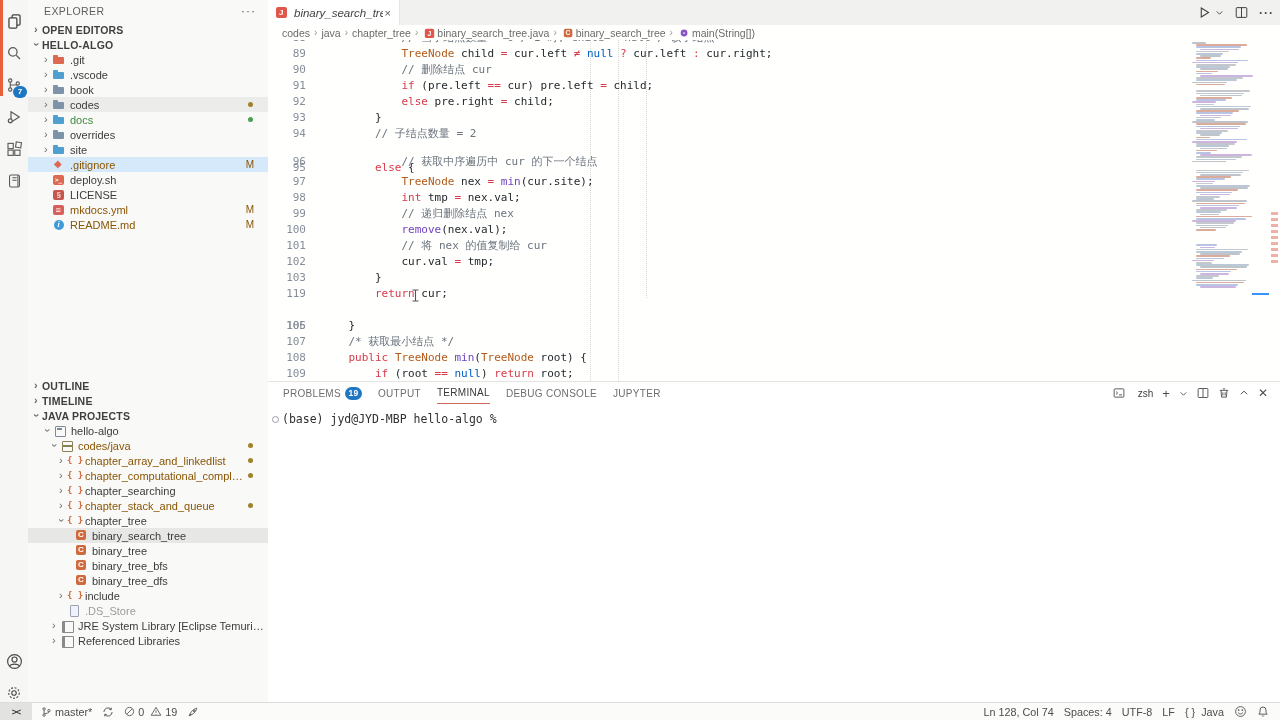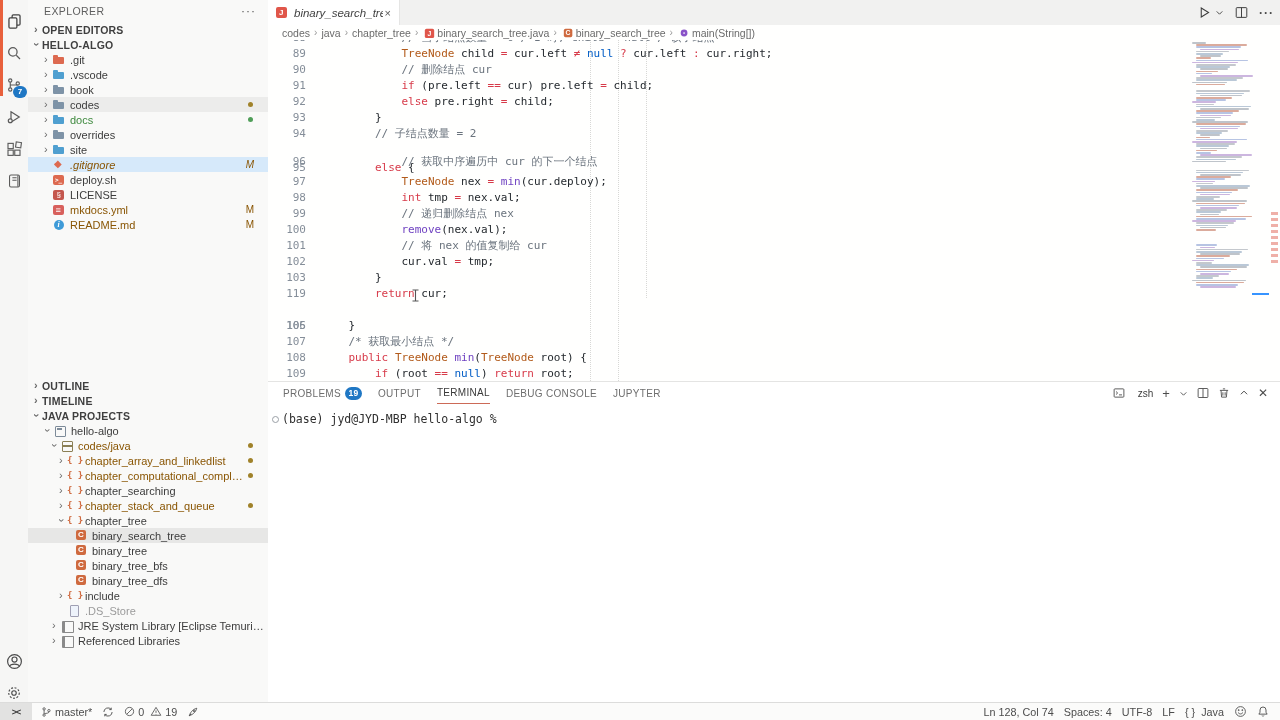--- a/index.html
+++ b/index.html
@@ -16,21 +16,21 @@
   .ab-badge{position:absolute;right:1px;bottom:2px;min-width:12px;height:12px;border-radius:7px;background:#1f77c4;
             color:#fff;font-size:8px;line-height:12px;text-align:center;padding:0 1px;font-weight:bold;}
 
   
   .sidebar{position:absolute;left:28px;top:0;width:240px;height:702px;background:#f9f9f8;border-right:1px solid #e3e3e2;overflow:hidden;font-size:11px;}
   .sb-title{position:absolute;left:0;top:0;width:100%;height:22px;display:flex;align-items:center;padding-left:16px;box-sizing:border-box;color:#5f5f5f;font-size:10.5px;letter-spacing:.4px;}
   .sb-title .more{margin-left:auto;margin-right:12px;color:#555;letter-spacing:1px;cursor:pointer;font-size:12px;}
   .sec-head{display:flex;align-items:center;font-weight:bold;color:#3f3f3f;font-size:10.5px;height:15px;cursor:pointer;padding-left:4px;letter-spacing:.2px;}
   .trow{display:flex;align-items:center;height:15px;cursor:pointer;box-sizing:border-box;white-space:nowrap;}
   .trow .lbl{overflow:hidden;text-overflow:ellipsis;}
-  .st-selected{background:#d6e9fa;font-style:italic;}
+  .st-selected{background:#d6e9fa;}
   .st-hover{background:#ececeb;}
   .st-selgray{background:#e7e7e6;}
   .c-modified{color:#895503;}
   .c-added{color:#3f8a3f;}
   .c-ignored{color:#9b9b9b;}
   .git-badge{margin-left:auto;margin-right:14px;color:#895503;font-size:10px;}
   .dot{width:5px;height:5px;border-radius:50%;margin-left:auto;margin-right:15px;flex:none;}
 
   
   .chev{width:10px;height:15px;position:relative;flex:none;}
@@ -449,21 +449,21 @@
           <div class="code-line" style="top: 130px;">
             <span class="gut">95</span>
             <span class="src">        <span class="tk-k">else</span><span class="tk-d"> {</span></span>
           </div>
           <div class="code-line" style="top: 124px;">
             <span class="gut">96</span>
             <span class="src">            <span class="tk-c">// 获取中序遍历中 cur 的下一个结点</span></span>
           </div>
           <div class="code-line" style="top: 144px;">
             <span class="gut">97</span>
-            <span class="src">            <span class="tk-t">TreeNode</span><span class="tk-d"> nex </span><span class="tk-o">=</span><span class="tk-d"> </span><span class="tk-f">min</span><span class="tk-d">(cur.deploy);</span></span>
+            <span class="src">            <span class="tk-t">TreeNode</span><span class="tk-d"> nex </span><span class="tk-o">=</span><span class="tk-d"> </span><span class="tk-f">min</span><span class="tk-d">(cur.site);</span></span>
           </div>
           <div class="code-line" style="top: 160px;">
             <span class="gut">98</span>
             <span class="src">            <span class="tk-k">int</span><span class="tk-d"> tmp </span><span class="tk-o">=</span><span class="tk-d"> nex.val;</span></span>
           </div>
           <div class="code-line" style="top: 176px;">
             <span class="gut">99</span>
             <span class="src">            <span class="tk-c">// 递归删除结点 nex</span></span>
           </div>
           <div class="code-line" style="top: 192px;">

